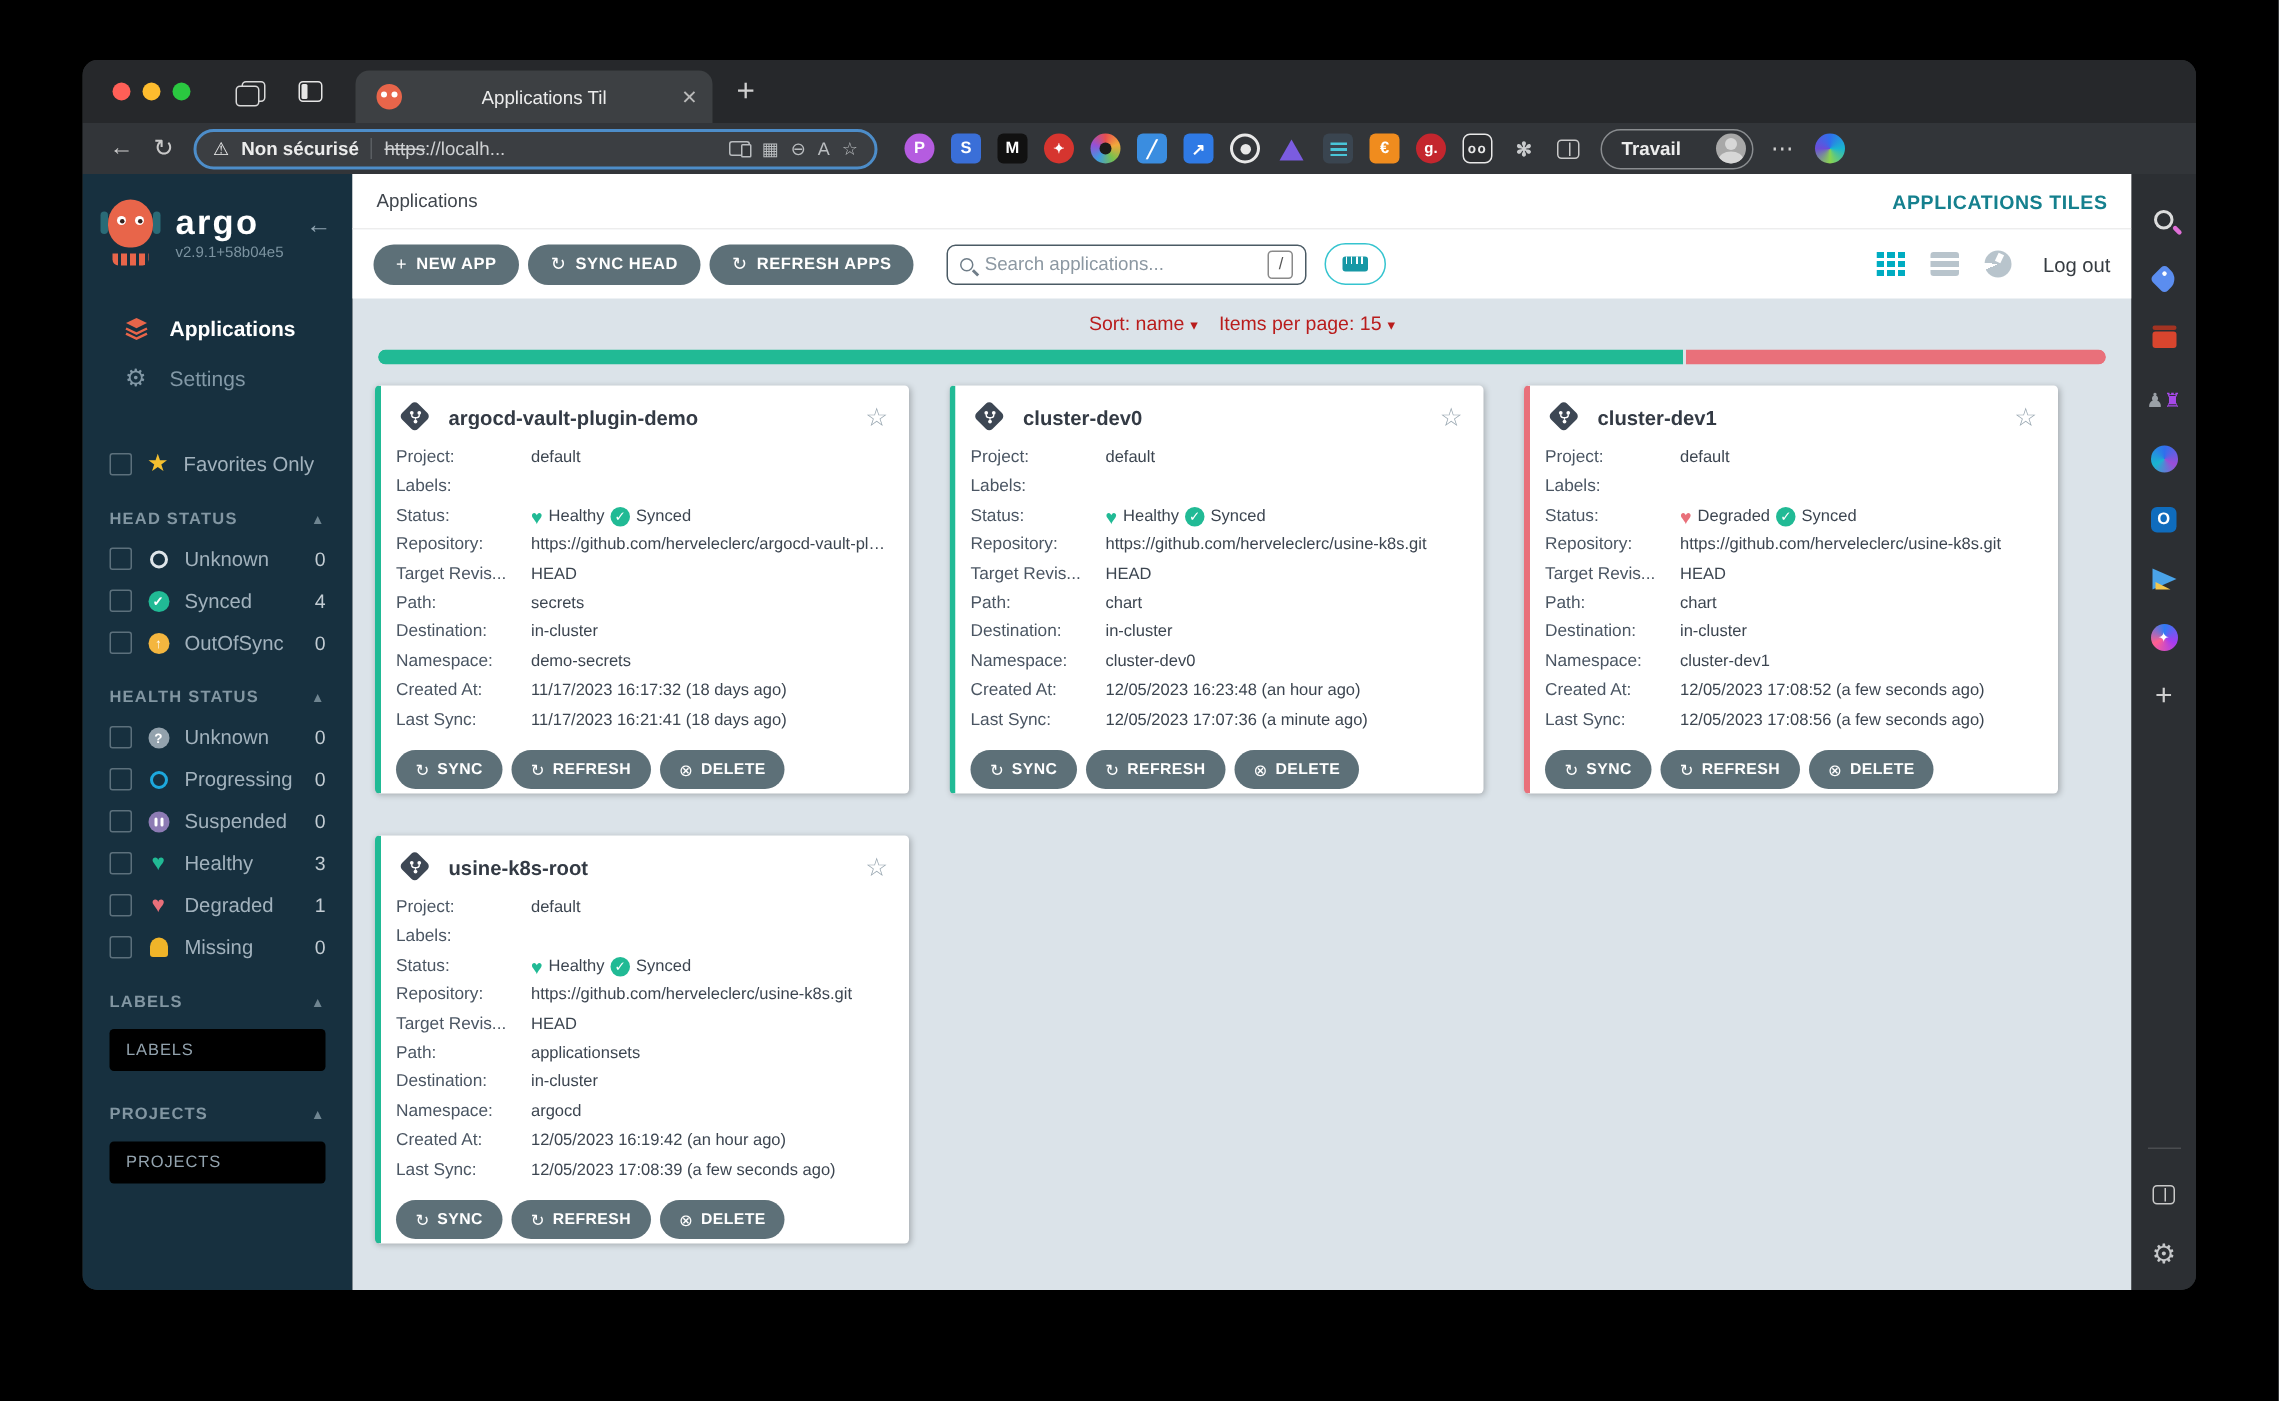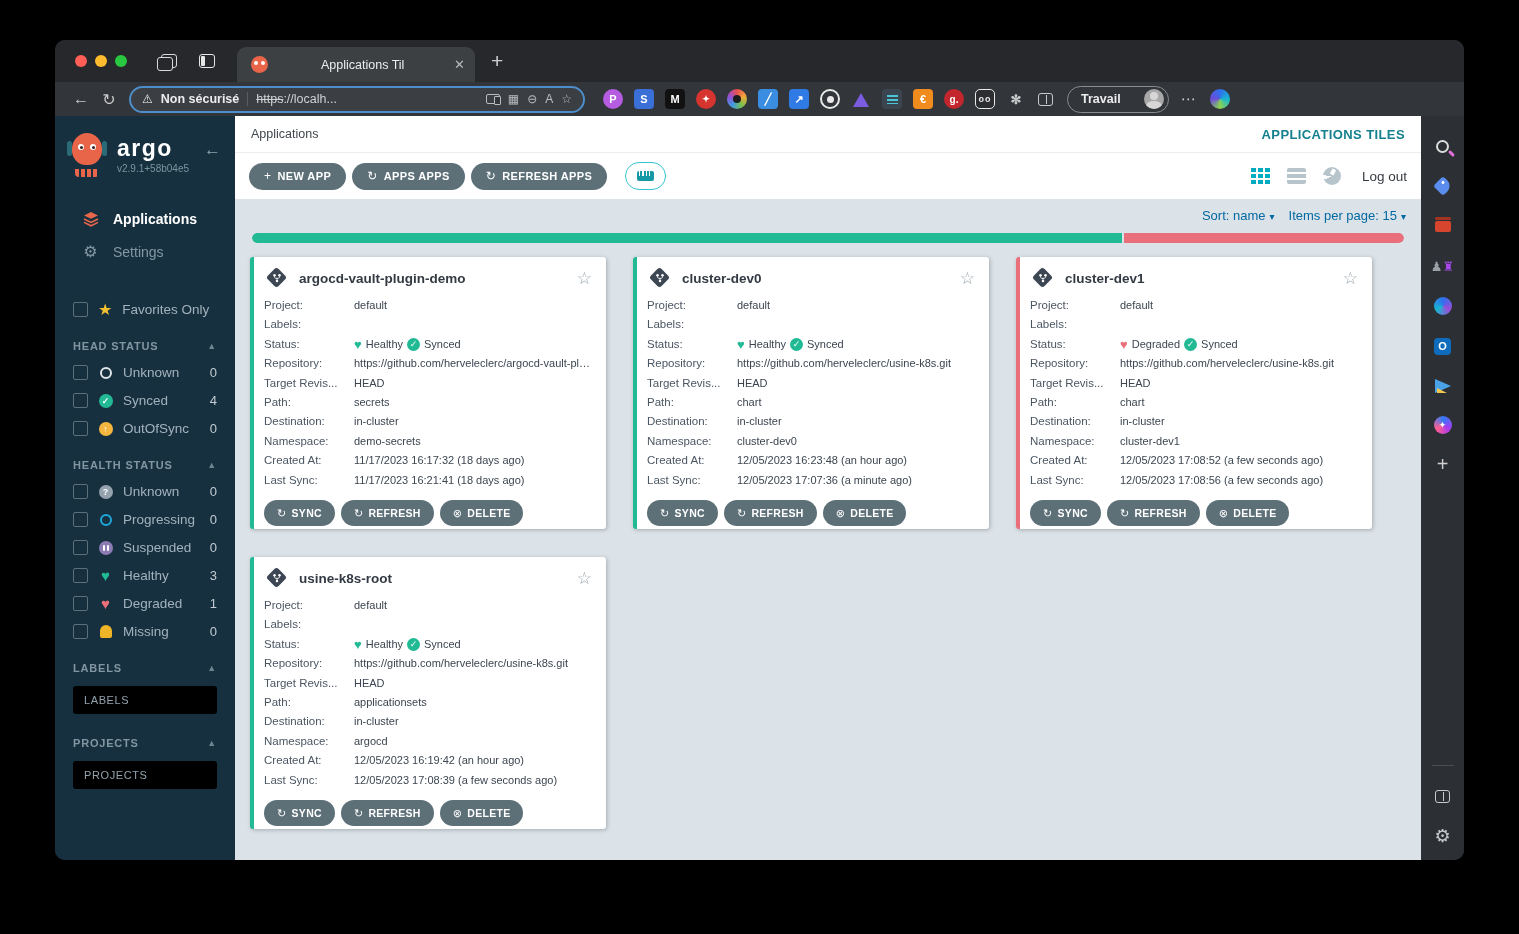--- a/index.html
+++ b/index.html
@@ -133,21 +133,21 @@
   .ruler::after { content:""; position:absolute; left:2px; top:0; right:2px; height:5px;
       background:repeating-linear-gradient(90deg,#fff 0 1.2px,transparent 1.2px 3.4px); }
   .view-icons { margin-left:auto; display:flex; align-items:center; gap:17px; }
   .grid-ic { width:19px; height:16px; background:repeating-linear-gradient(90deg,#00acc1 0 5px,#fff 5px 7px),repeating-linear-gradient(#00acc1 0 4.2px,#fff 4.2px 6px); background-blend-mode:lighten; }
   .list-ic { width:19px; height:16px; background:repeating-linear-gradient(#b8c4cc 0 4.2px,#fff 4.2px 6px); border-radius:2px; }
   .pie-ic { width:18px; height:18px; border-radius:50%; background:conic-gradient(#b8c4cc 0 245deg,#fff 245deg 275deg,#b8c4cc 275deg 360deg); position:relative; }
   .pie-ic::after{content:"";position:absolute;left:8px;top:2px;width:4px;height:6px;background:#fff;transform:rotate(25deg);}
   .logout { font-size:13.5px; color:#363c42; margin-left:4px; }
 
   .content { flex:1; padding:0 15px; }
-  .sortrow { height:32px; display:flex; justify-content:flex-end; align-items:center; gap:14px; color:#0369a1; font-size:13px; }
+  .sortrow { height:32px; display:flex; justify-content:center; align-items:center; gap:14px; color:#b91c1c; font-size:13px; }
   .caret-d { font-size:10px; margin-left:4px; }
   .pbar { height:10px; border-radius:5px; overflow:hidden; display:flex; margin:2px 2px 0 2px; }
   .pbar .seg-g { background:#21ba95; border-radius:5px 0 0 5px; }
   .pbar .seg-r { background:#e9707a; flex:1; border-radius:0 5px 5px 0; margin-left:2px; }
 
   .grid { margin-top:14px; display:grid; grid-template-columns:repeat(3,356px); gap:28px 27px; align-content:start; }
   .tile { background:#fff; border-left:4px solid #21ba95; border-radius:3px; box-shadow:1px 1px 4px rgba(0,0,0,.25);
           padding:10px 14px 12px 10px; height:272px; }
   .tile-head { display:flex; align-items:center; margin-bottom:7px; }
   .app-ico { width:22px; height:22px; position:relative; flex:0 0 22px; margin-left:2px; }
@@ -391,26 +391,31 @@
         <span class="page-title">APPLICATIONS TILES</span>
       </div>
 
       <div class="tools">
         <button class="pill-btn">
           <span class="bi">+</span>
           <span>NEW APP</span>
         </button>
         <button class="pill-btn">
           <span class="bi">↻</span>
-          <span>APPS APPS</span>
+          <span>SYNC HEAD</span>
         </button>
         <button class="pill-btn">
           <span class="bi">↻</span>
           <span>REFRESH APPS</span>
         </button>
+        <div class="searchbox">
+          <span class="mag"></span>
+          <input placeholder="Search applications..." style="">
+          <span class="kbd">/</span>
+        </div>
         <span class="ruler-pill">
             <span class="ruler"></span>
           </span>
         <div class="view-icons">
           <span class="grid-ic"></span>
           <span class="list-ic"></span>
           <span class="pie-ic"></span>
           <span class="logout">Log out</span>
         </div>
       </div>

